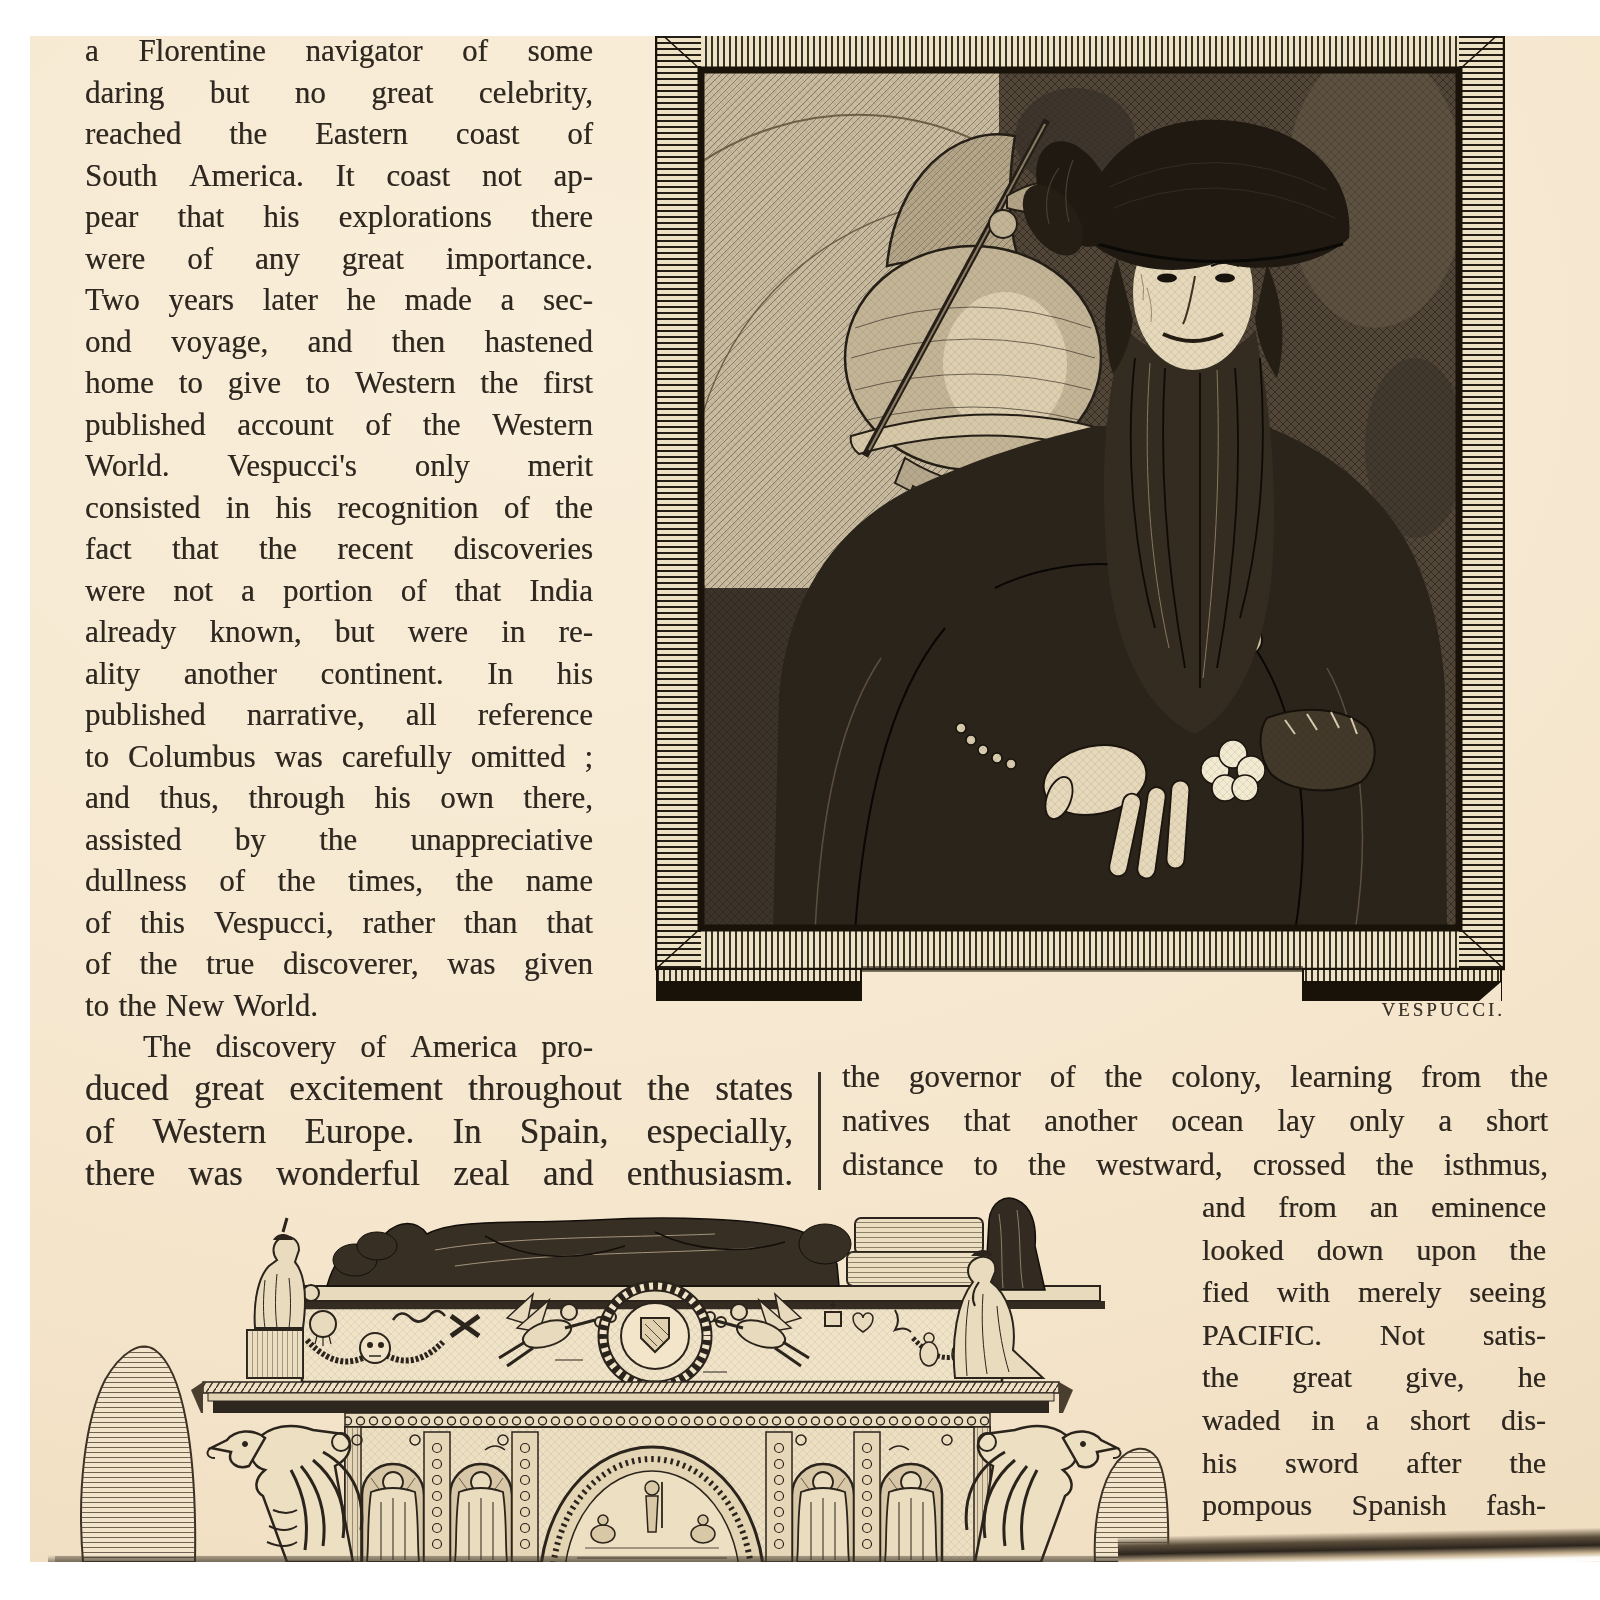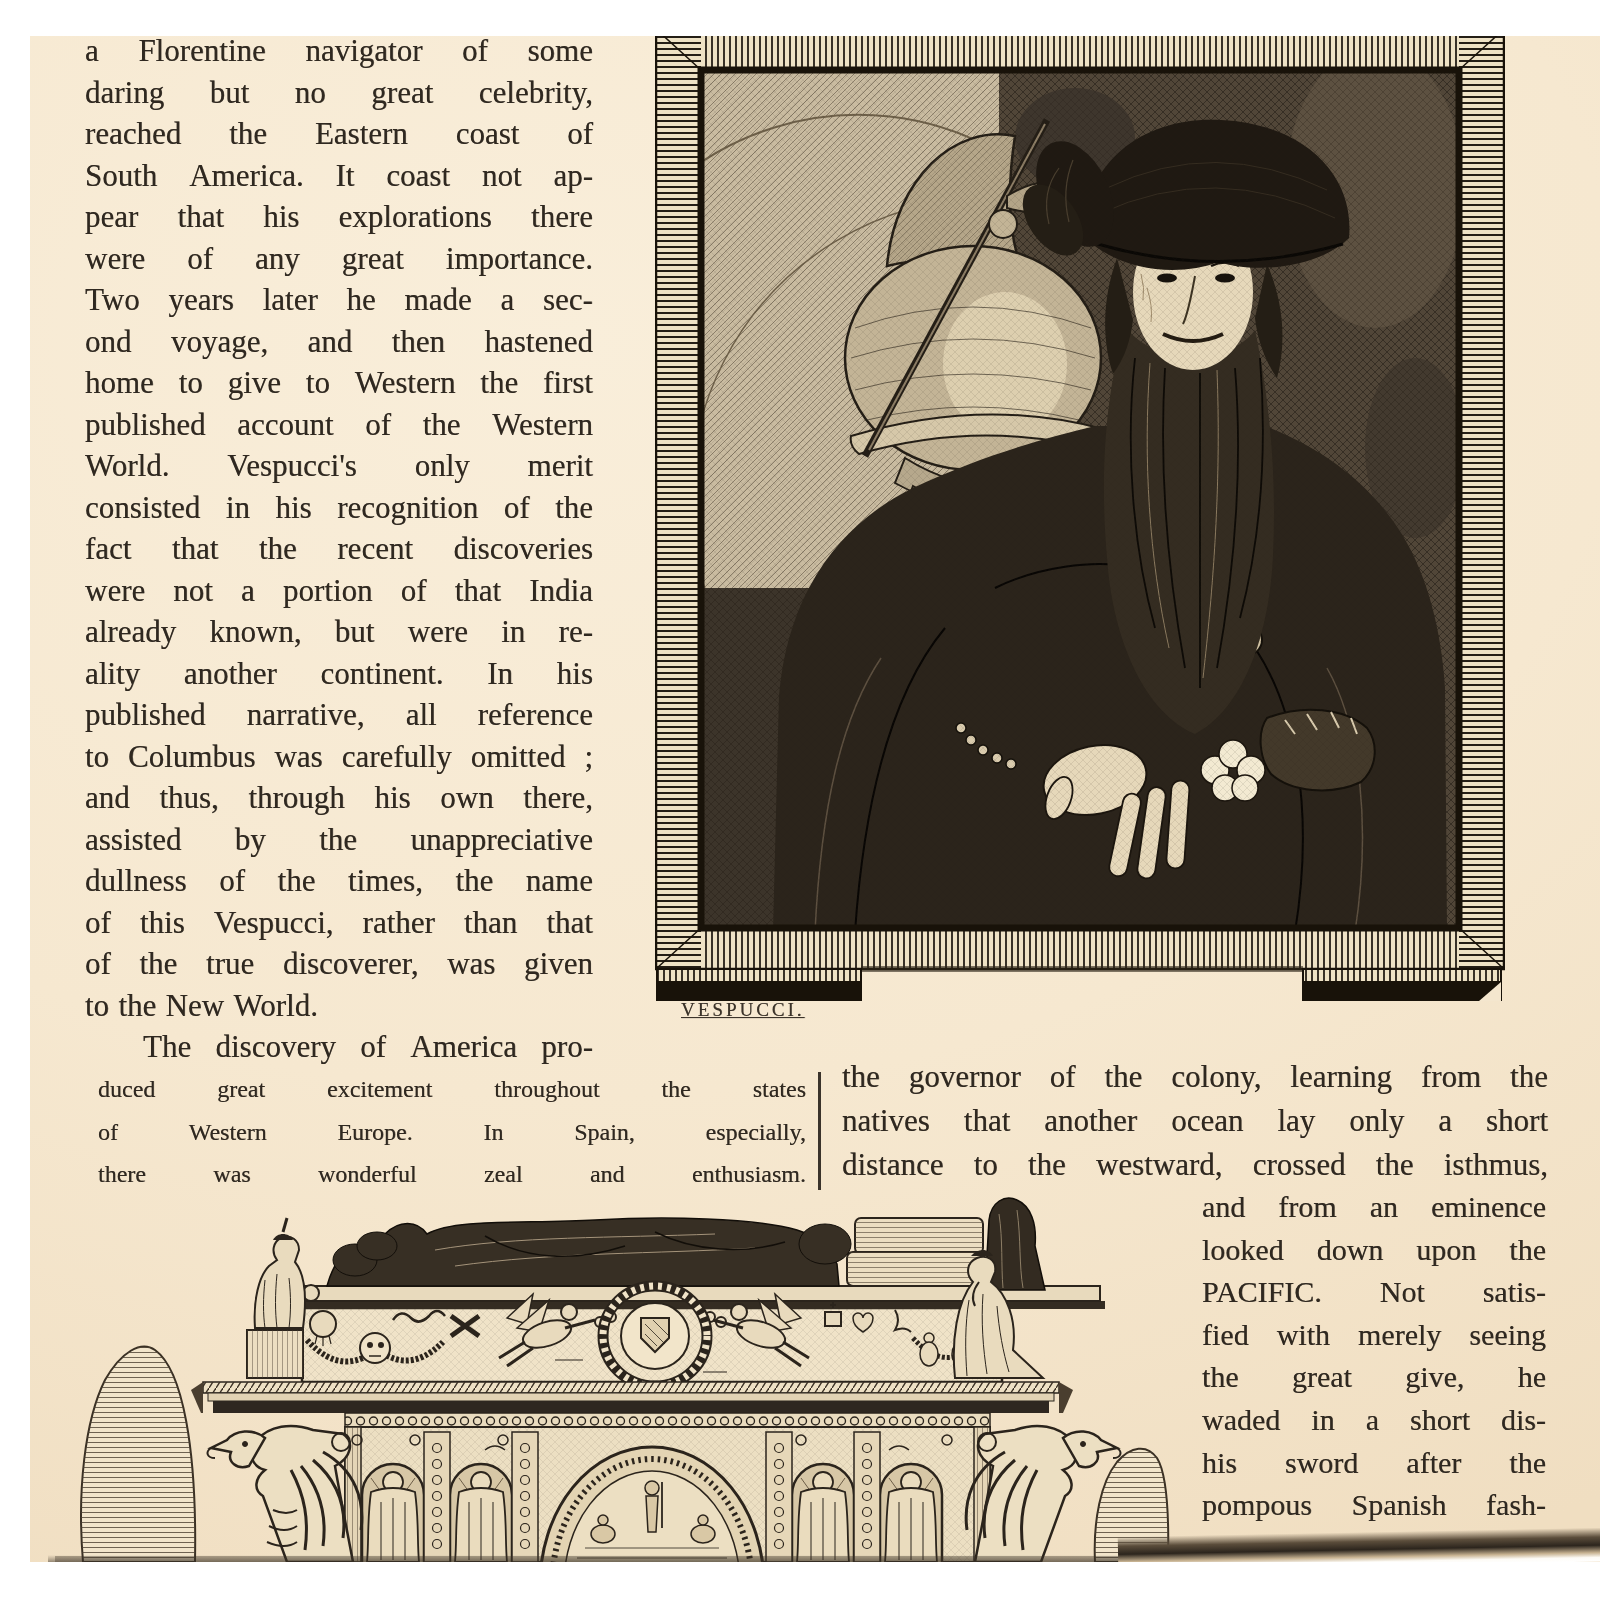--- a/index.html
+++ b/index.html
@@ -10,27 +10,27 @@
     overflow:hidden;
     font-family:"Liberation Serif","DejaVu Serif",serif;
     color:#2f2820;
   }
   .tblock{position:absolute;text-shadow:0.35px 0.25px 0 rgba(47,40,32,.6);}
   .tblock .line{display:flex;justify-content:space-between;}
   .tblock .line.nl{justify-content:flex-start;gap:.30em;}
   #para1{left:55px;top:-6px;width:508px;font-size:31px;line-height:41.5px;}
   #para2lead{left:55px;top:990px;width:508px;font-size:31px;line-height:41.5px;}
   #para2lead .line{padding-left:58px;}
-  #wideleft{left:68px;top:1032px;width:708px;font-size:24px;line-height:42.5px;}
+  #wideleft{left:55px;top:1032px;width:708px;font-size:35px;line-height:42.5px;}
   #rightwide{left:812px;top:1019px;width:706px;font-size:31px;line-height:44px;}
   #rightnarrow{left:1172px;top:1150px;width:344px;font-size:30px;line-height:42.6px;}
   .divider{position:absolute;left:788px;top:1036px;width:3px;height:118px;background:#3a332b;}
   .caption{position:absolute;left:625px;top:963px;width:850px;padding-left:26px;box-sizing:border-box;
-    text-align:left;font-size:19px;letter-spacing:3px;color:#3b332a;
-    text-shadow:0.3px 0.2px 0 rgba(59,51,42,.6);text-decoration:underline;}
+    text-align:right;font-size:19px;letter-spacing:3px;color:#3b332a;
+    text-shadow:0.3px 0.2px 0 rgba(59,51,42,.6);}
   .fig{position:absolute;}
   #fig-portrait{left:625px;top:-8px;width:850px;height:975px;}
   #fig-tomb{left:25px;top:1154px;width:1115px;height:372px;}
   .engrave-edge{position:absolute;left:18px;top:1519px;width:1120px;height:7px;
     background:linear-gradient(180deg, rgba(58,49,37,0), rgba(58,49,37,.5));}
   .wedge{position:absolute;left:1088px;top:1496px;width:492px;height:34px;transform:rotate(-1.1deg);
     background:linear-gradient(180deg, rgba(91,77,59,0) 0%, #5b4d3b 28%, #2c251d 52%, #c8b392 74%, #fdfbf6 88%, #ffffff 100%);}
 </style>
 </head>
 <body>
@@ -294,29 +294,29 @@
           <span>an</span>
           <span>eminence</span>
         </div>
         <div class="line">
           <span>looked</span>
           <span>down</span>
           <span>upon</span>
           <span>the</span>
         </div>
         <div class="line">
-          <span>PACIFIC.</span>
-          <span>Not</span>
-          <span>satis-</span>
-        </div>
-        <div class="line">
           <span>fied</span>
           <span>with</span>
           <span>merely</span>
           <span>seeing</span>
+        </div>
+        <div class="line">
+          <span>PACIFIC.</span>
+          <span>Not</span>
+          <span>satis-</span>
         </div>
         <div class="line">
           <span>the</span>
           <span>great</span>
           <span>give,</span>
           <span>he</span>
         </div>
         <div class="line">
           <span>waded</span>
           <span>in</span>

